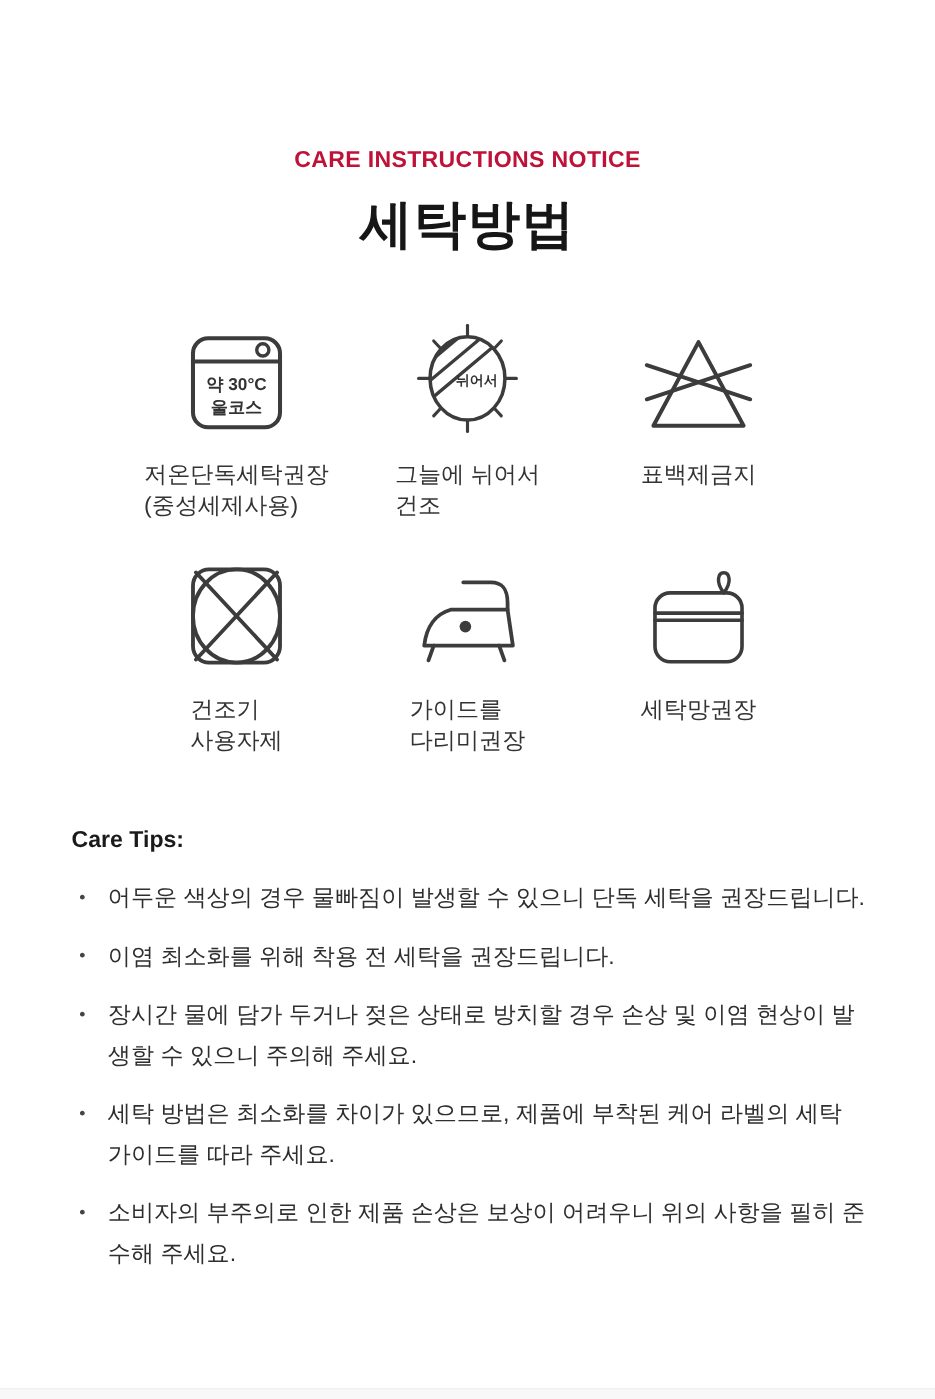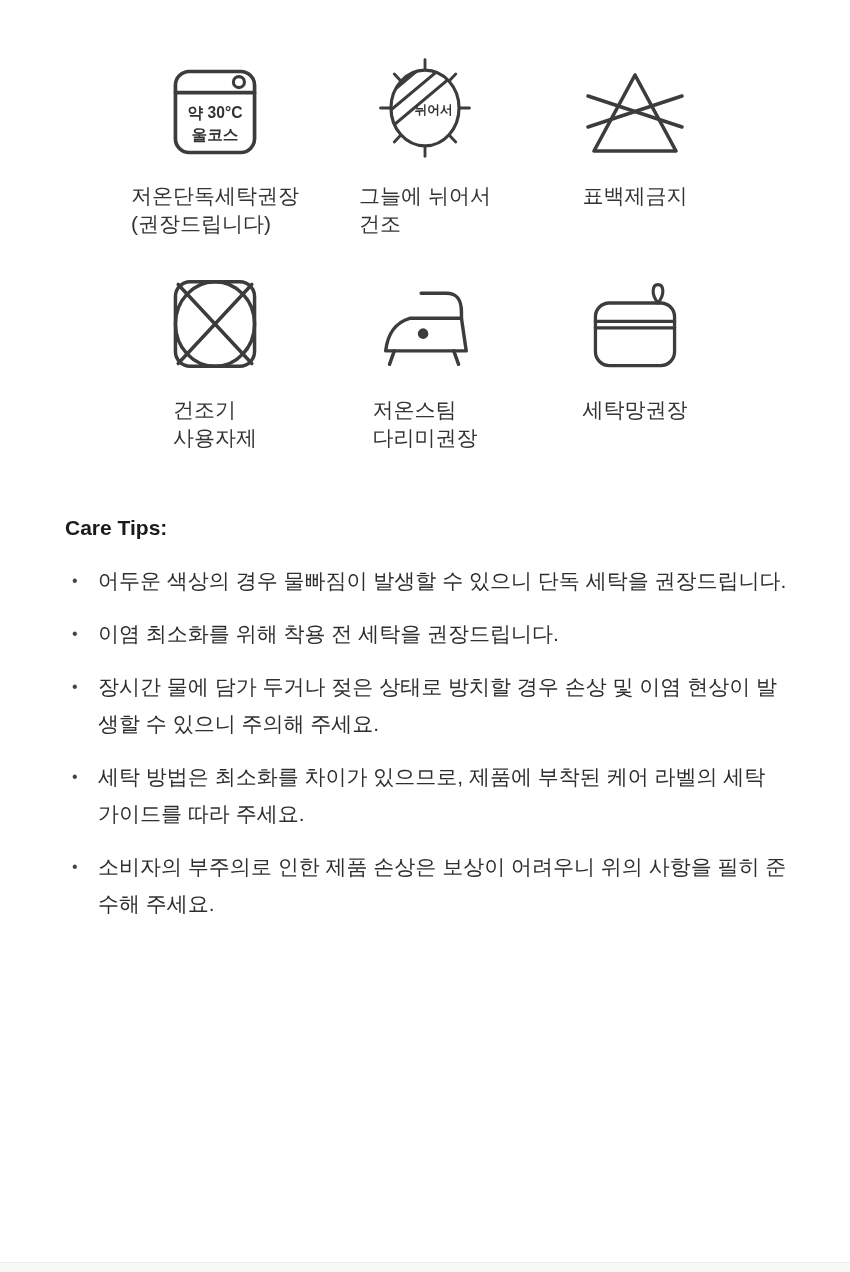--- a/index.html
+++ b/index.html
@@ -56,36 +56,40 @@
   .footer-strip{
     position:absolute;left:0;bottom:0;width:850px;height:9px;
     background:#f8f8f8;border-top:1px solid #efefef;
   }
 </style>
 </head>
 <body>
 
 <div class="page">
 
+  <div class="header">
+    <div class="notice">CARE INSTRUCTIONS NOTICE</div>
+    <h1 class="title">세탁방법</h1>
+  </div>
 
   <div class="icon-grid">
 
     <div class="cell">
       <div class="icon-box">
         <svg width="92" height="92" viewBox="0 0 100 100">
           <rect class="stroke" x="7" y="6" width="86" height="88" rx="15" stroke-width="4"></rect>
           <line class="stroke" x1="7" y1="29" x2="93" y2="29" stroke-width="4"></line>
           <circle class="stroke" cx="76" cy="17.5" r="6" stroke-width="3.4"></circle>
           <text class="svgtext wash-text" x="50" y="57">약 30°C</text>
           <text class="svgtext wash-text" x="50" y="80">울코스</text>
         </svg>
       </div>
       <div class="cell-label">
         <div>저온단독세탁권장</div>
-        <div>(권장드립니다)</div>
+        <div>(중성세제사용)</div>
       </div>
     </div>
 
     <div class="cell">
       <div class="icon-box">
         <svg width="104" height="100" viewBox="0 0 110 104">
           <defs>
             <clipPath id="shadeClip">
                 <ellipse cx="55" cy="52" rx="36" ry="40"></ellipse>
               </clipPath>
@@ -148,21 +152,21 @@
       <div class="icon-box">
         <svg width="96" height="94" viewBox="0 0 100 98">
           <path class="stroke" d="M46 16 L72 16 C84 16 88 23 88 36 L88 42" stroke-width="3.6"></path>
           <path class="stroke" d="M88 42 L34 42 C20 46 11 58 9 76 L93 76 L88 42" stroke-width="3.6"></path>
           <line class="stroke" x1="18" y1="76" x2="13" y2="90" stroke-width="3.6"></line>
           <line class="stroke" x1="80" y1="76" x2="85" y2="90" stroke-width="3.6"></line>
           <circle cx="48" cy="58" r="5.5" fill="#3c3c3c"></circle>
         </svg>
       </div>
       <div class="cell-label">
-        <div>저온스팀</div>
+        <div>가이드를</div>
         <div>다리미권장</div>
       </div>
     </div>
 
     <div class="cell">
       <div class="icon-box">
         <svg width="92" height="92" viewBox="0 0 100 100">
           <rect class="stroke" x="7" y="25" width="86" height="68" rx="15" stroke-width="3.6"></rect>
           <line class="stroke" x1="7" y1="45" x2="93" y2="45" stroke-width="3.6"></line>
           <line class="stroke" x1="7" y1="52" x2="93" y2="52" stroke-width="3.6"></line>

